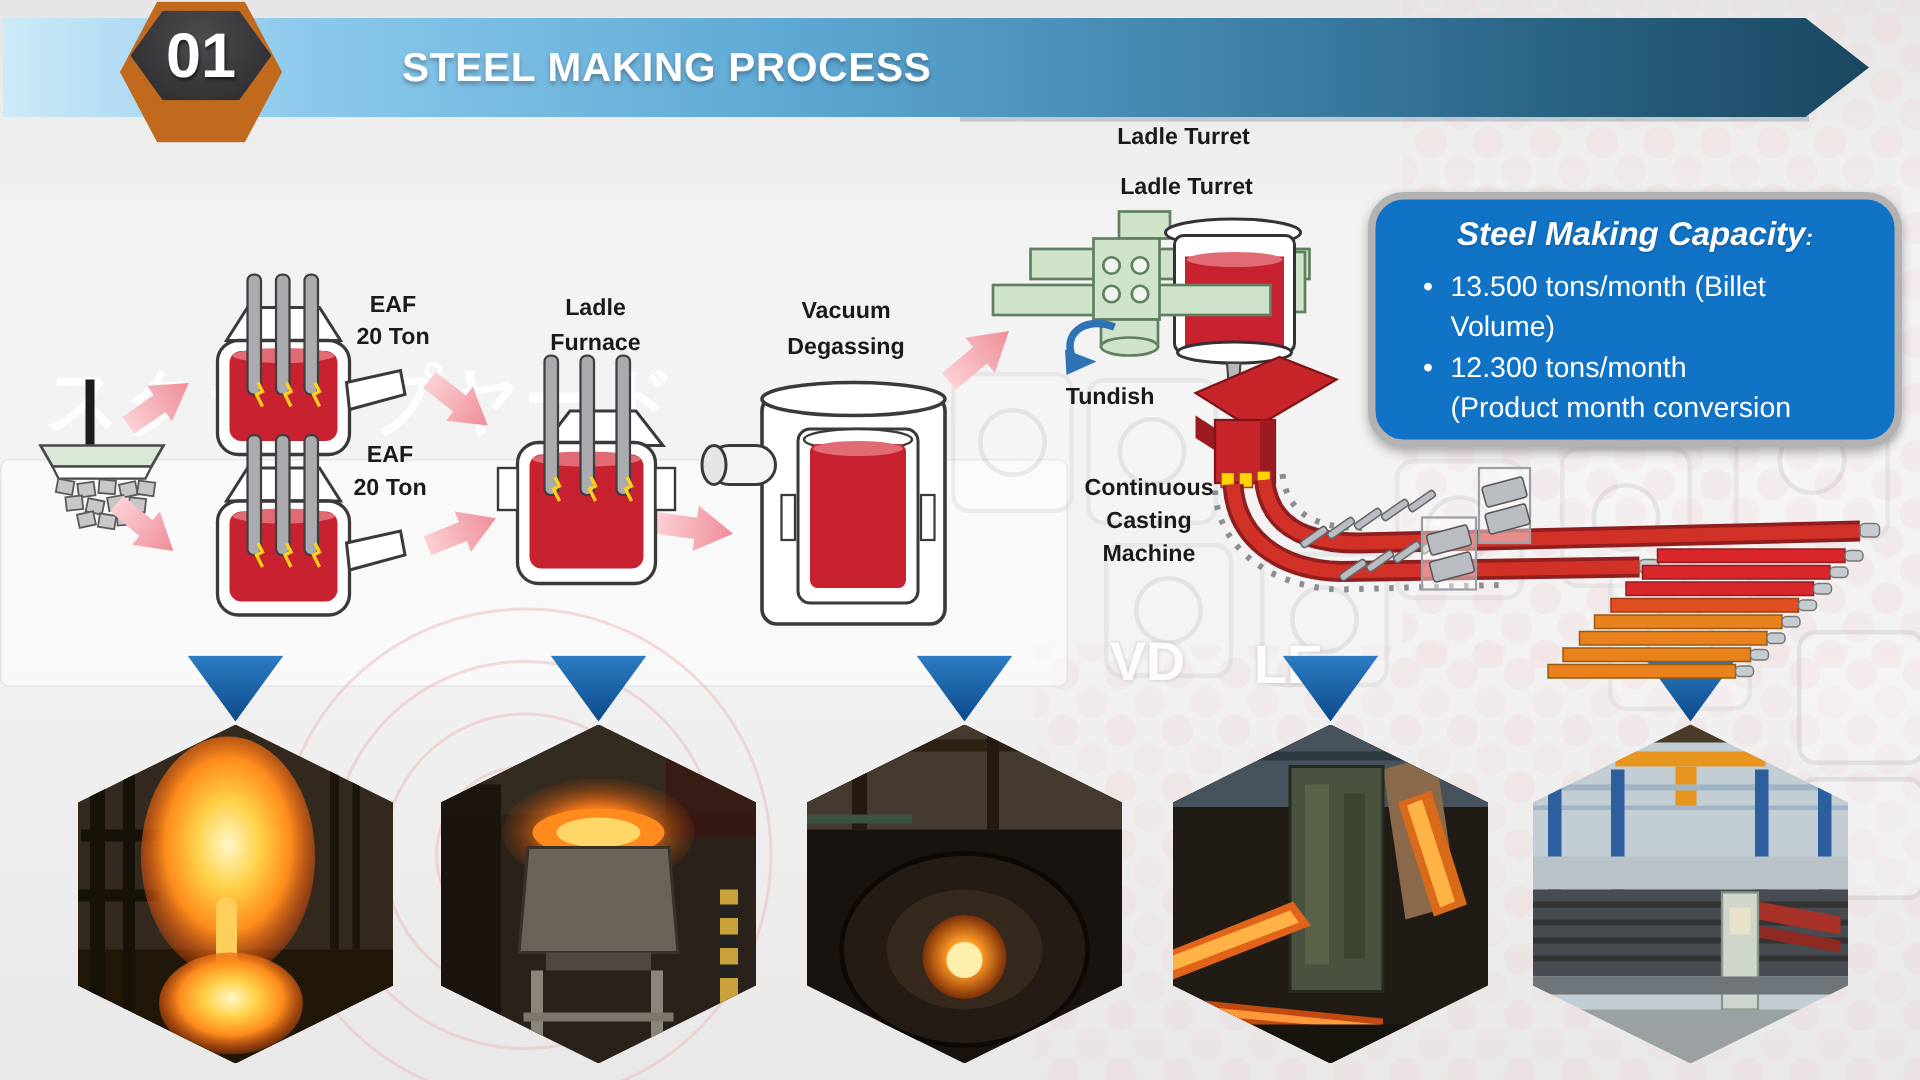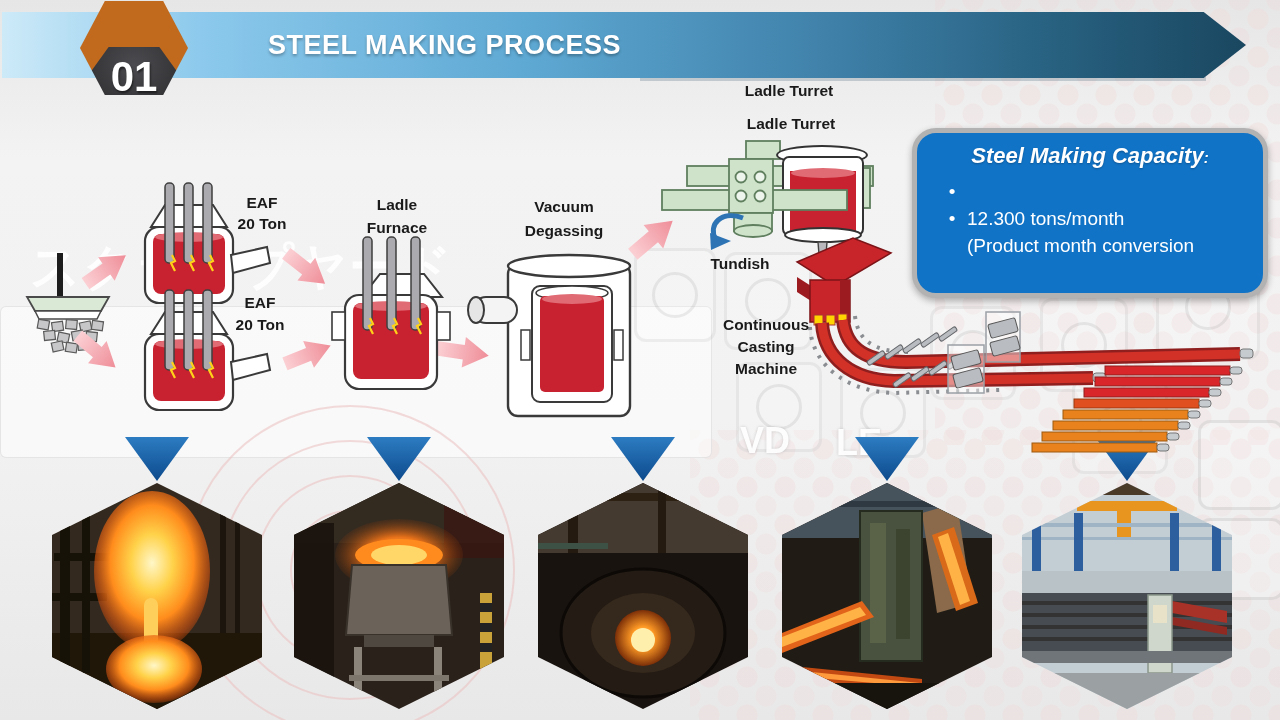--- a/index.html
+++ b/index.html
@@ -41,21 +41,21 @@
   }
   .hexbadge-outer {
     left:80px; top:1px; width:108px; height:94px; background:#c16a1d;
     clip-path:polygon(0 50%, 23% 0, 77% 0, 100% 50%, 77% 100%, 23% 100%);
     filter:drop-shadow(2px 3px 3px rgba(0,0,0,.4));
   }
   .hexbadge-inner {
     left:7px; top:6px; width:94px; height:60px;
     background:radial-gradient(ellipse at 50% 30%, #4c4c50, #323235 75%);
     clip-path:polygon(0 50%, 23% 0, 77% 0, 100% 50%, 77% 100%, 23% 100%);
-    display:flex; align-items:center; justify-content:center;margin-top:40px;
+    display:flex; align-items:center; justify-content:center;
   }
   .hexbadge-num { color:#fff; font-weight:bold; font-size:42px; text-shadow:1px 2px 2px rgba(0,0,0,.5); }
   
   .capbox {
     left:912px; top:128px; width:356px; height:170px;
     background:#1173c6; border:5px solid #b2b2b2; border-radius:24px;
     box-shadow:0 3px 7px rgba(0,0,0,.3); color:#fff; z-index:6;
   }
   .capbox-title { text-align:center; margin-top:10px; font-weight:bold; font-size:22px;
     text-shadow:0 1px 2px rgba(0,0,0,.25);font-style:italic; }
@@ -326,20 +326,21 @@
       <text class="lbl" x="766" y="352">Casting</text>
       <text class="lbl" x="766" y="374">Machine</text>
     </g>
   </svg>
 
   <div class="abs capbox">
     <div class="capbox-title"><span>Steel Making Capacity</span><span class="capbox-colon">:</span></div>
     <div class="capbox-list">
       <div class="capbox-item">
         <span class="capbox-dot">•</span>
+        <span><span>13.500 tons/month (Billet</span><br><span>Volume)</span></span>
       </div>
       <div class="capbox-item">
         <span class="capbox-dot">•</span>
         <span><span>12.300 tons/month</span><br><span>(Product month conversion</span></span>
       </div>
     </div>
   </div>
 
   <div class="abs hexphoto" style="left:52px;">
     <svg width="210" height="226">

